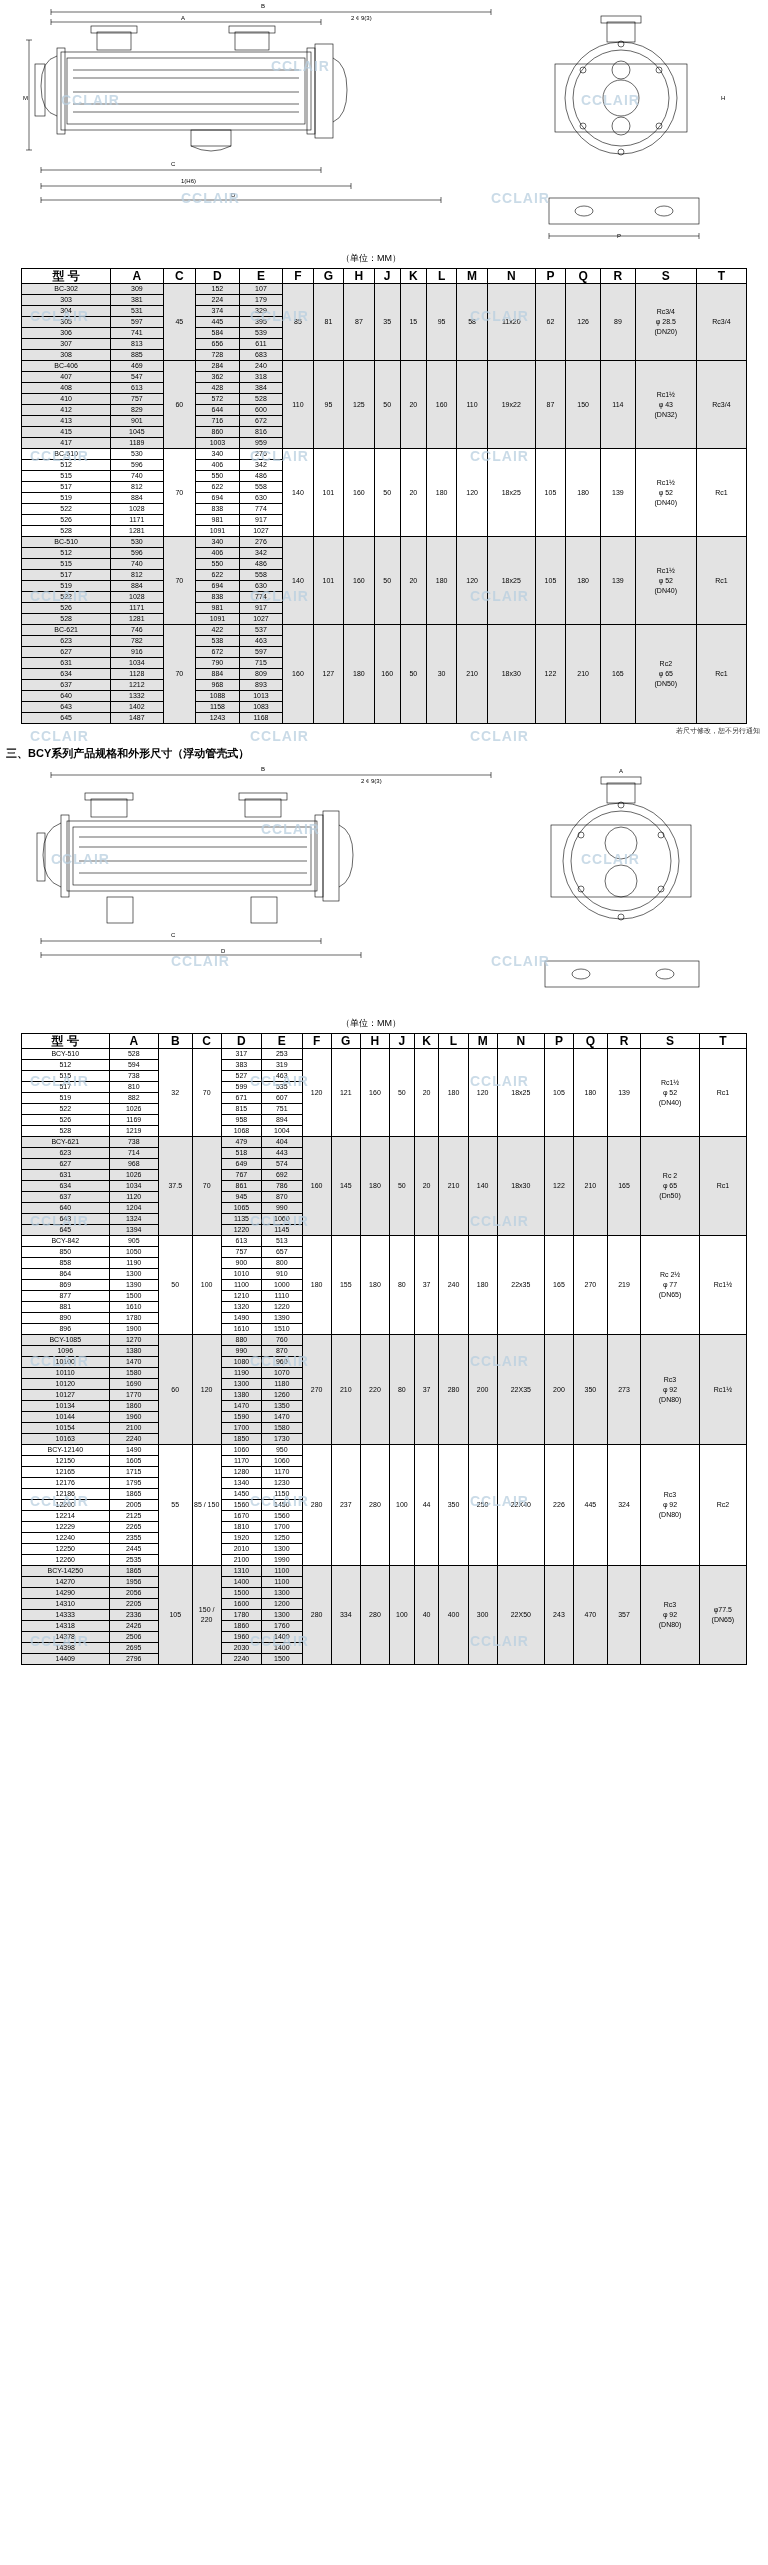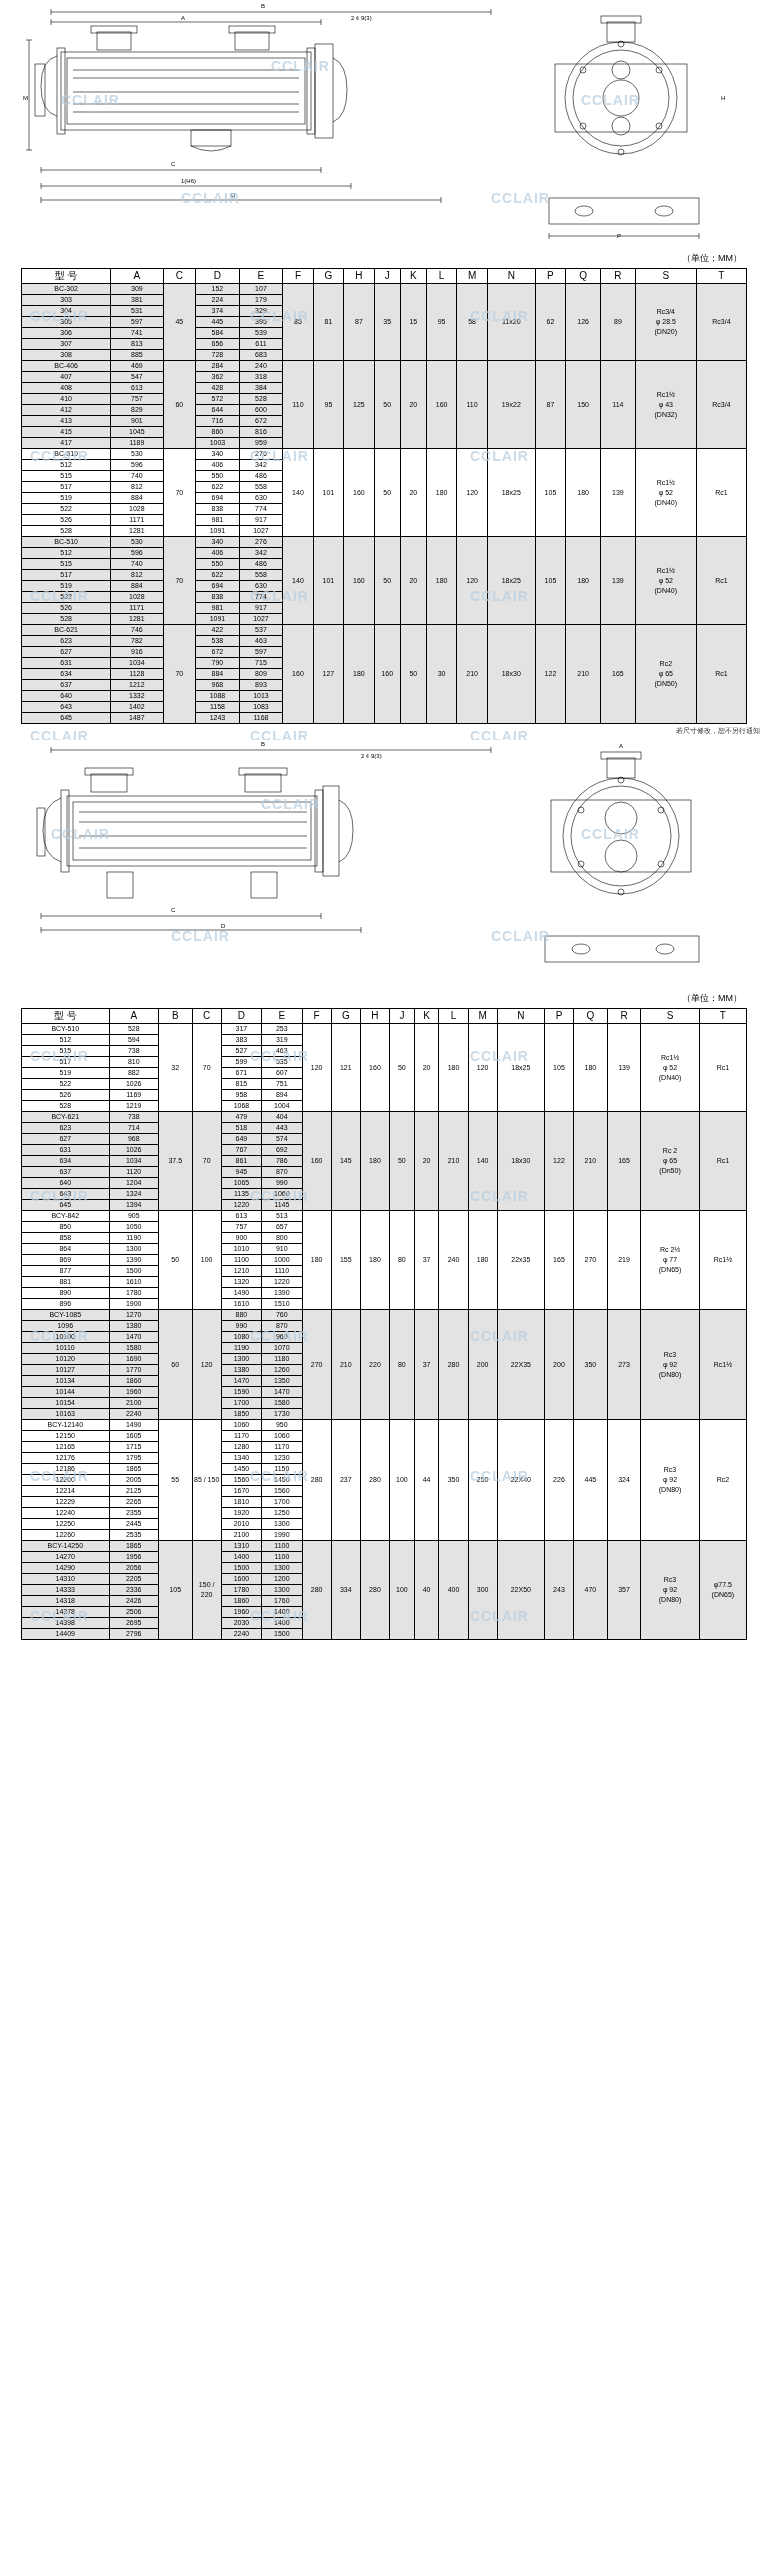--- a/index.html
+++ b/index.html
@@ -1,23 +1,23 @@
 <!DOCTYPE html>
 <html><head>
 <meta charset="utf-8">
 <style>
   html,body{margin:0;padding:0;background:#fff;}
   body{width:768px;font-family:"Liberation Sans",sans-serif;color:#000;}
   .page{width:768px;position:relative;}
-  .unit{text-align:right;font-size:9px;padding:2px 26px 3px 0;}
+  .unit{text-align:center;font-size:9px;padding:2px 26px 3px 0;}
   .note{text-align:right;font-size:7px;color:#333;padding:2px 8px 4px 0;}
   .sect-title{font-size:11px;font-weight:bold;padding:6px 0 4px 6px;}
   table.spec{border-collapse:collapse;width:726px;margin:0 auto;table-layout:fixed;}
   table.spec td,table.spec th{border:1px solid #000;font-size:7px;text-align:center;padding:0;line-height:10px;height:10px;overflow:hidden;}
-  table.spec th{font-weight:normal;height:14px;font-size:10px;text-align:center;}
+  table.spec th{font-weight:bold;height:14px;font-size:12px;text-align:center;}
   .shade{background:#e3e3e3;}
   .dwg{position:relative;width:726px;margin:0 auto;height:250px;background:#fff;border:0;}
   .dwg svg{display:block;}
   .wm{position:absolute;font-size:14px;font-weight:bold;color:#b9cfe0;opacity:.75;letter-spacing:1px;pointer-events:none;font-family:"Liberation Sans",sans-serif;}
   .tblwrap{position:relative;}
 </style>
 </head>
 <body>
 
 <div class="page">
@@ -515,20 +515,21 @@
       <div class="wm" style="left: 30px; top: 460px; position: absolute;">CCLAIR</div>
       <div class="wm" style="left: 250px; top: 460px; position: absolute;">CCLAIR</div>
       <div class="wm" style="left: 470px; top: 460px; position: absolute;">CCLAIR</div>
       <div class="wm" style="left: 30px; top: 600px; position: absolute;">CCLAIR</div>
       <div class="wm" style="left: 250px; top: 600px; position: absolute;">CCLAIR</div>
       <div class="wm" style="left: 470px; top: 600px; position: absolute;">CCLAIR</div>
     </div>
 
   <div class="note">若尺寸修改，恕不另行通知</div>
 
+  <div class="sect-title">三、BCY系列产品规格和外形尺寸（浮动管壳式）</div>
 
   <div class="dwg">
     <svg width="726" height="230" viewBox="0 0 726 230">
       <g stroke="#000" fill="none" stroke-width="0.6">
         <line x1="30" y1="10" x2="470" y2="10"></line>
         <line x1="30" y1="7" x2="30" y2="13"></line>
           <line x1="470" y1="7" x2="470" y2="13"></line>
         <rect x="46" y="56" width="250" height="70"></rect>
         <rect x="52" y="62" width="238" height="58"></rect>
         <rect x="40" y="50" width="8" height="82"></rect>

